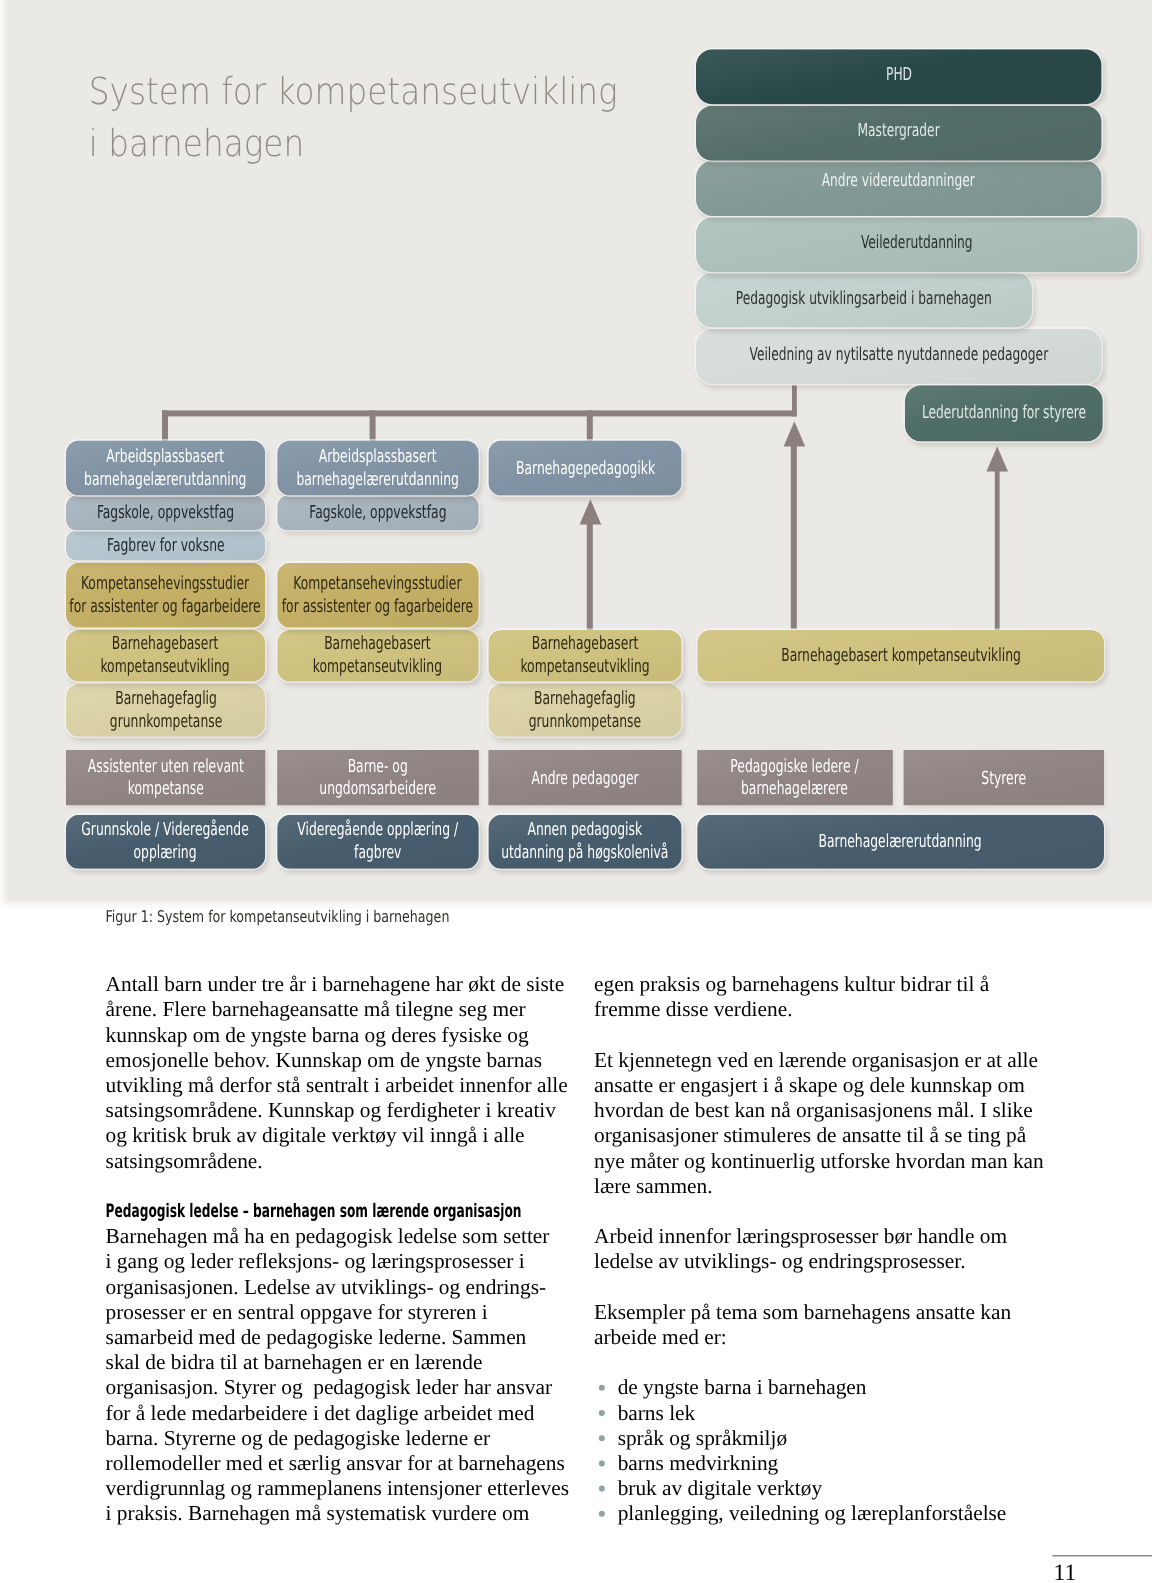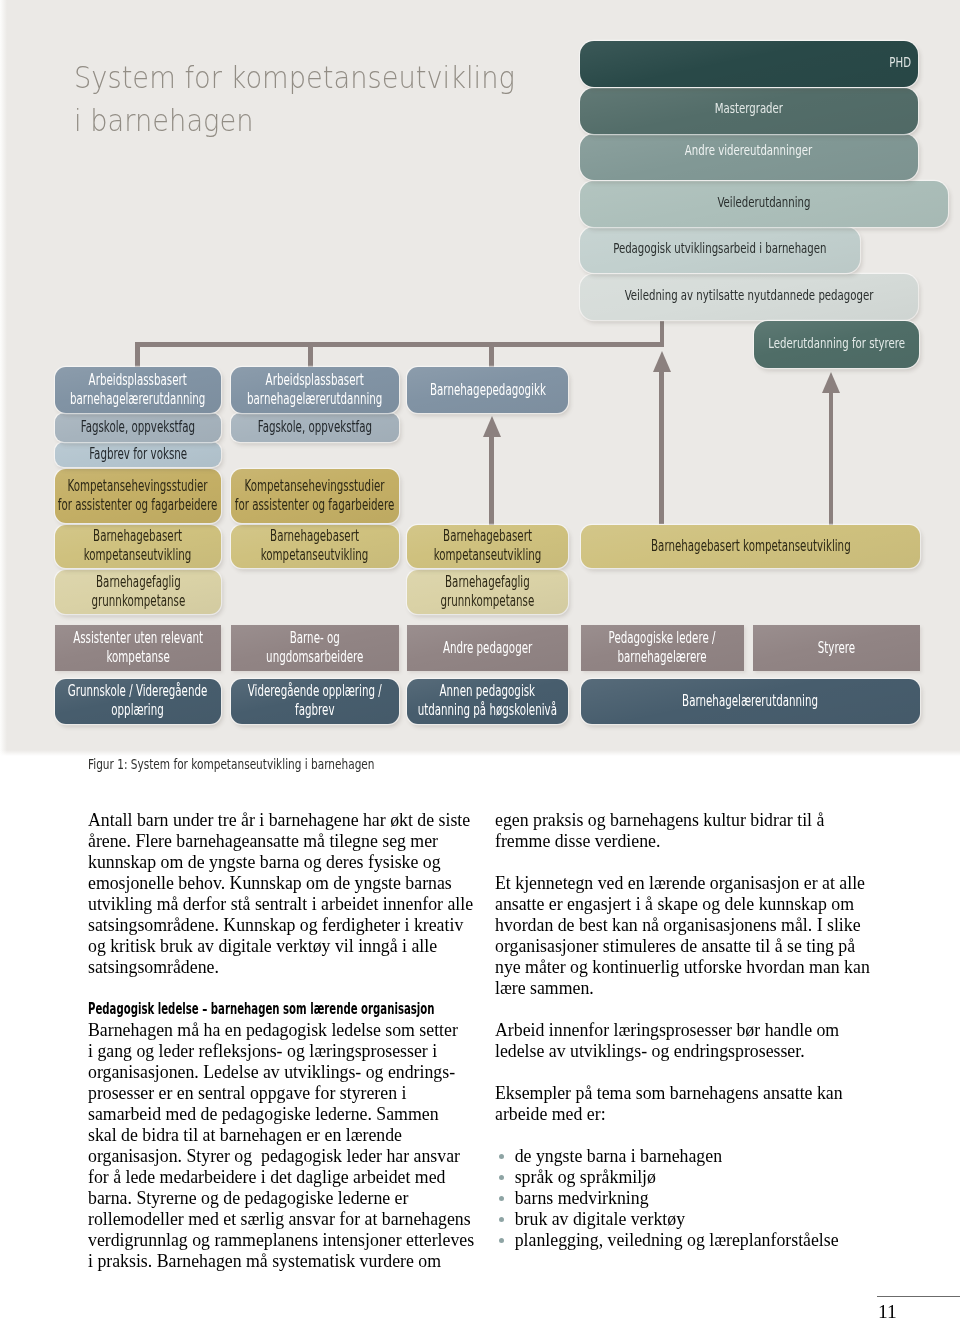--- a/index.html
+++ b/index.html
@@ -48,21 +48,21 @@
   #footrule{position:absolute;left:877px;top:1296px;width:90px;height:1.3px;background:#6b6b6b;}
   #pageno{position:absolute;left:878px;top:1301px;font-family:"Liberation Serif",serif;font-size:19.5px;color:#000;}
 </style>
 </head>
 <body>
 
 <div id="figure">
   <div id="fig-title">System for kompetanseutvikling
 i barnehagen</div>
   <div id="fig-shapes">
-      <div class="box" style="left: 580px; top: 41px; width: 338px; height: 46px; background-color: rgb(41, 73, 72); color: rgb(223, 230, 228); z-index: 10; border-radius: 14px; font-size: 14.85px; padding-bottom: 3px; justify-content: flex-end;">
+      <div class="box" style="left: 580px; top: 41px; width: 338px; height: 46px; background-color: rgb(41, 73, 72); color: rgb(223, 230, 228); z-index: 10; border-radius: 14px; font-size: 14.85px; padding-bottom: 3px;">
         <span style="white-space: pre;">PHD</span>
       </div>
       <div class="box" style="left: 580px; top: 87.5px; width: 338px; height: 46px; background-color: rgb(83, 109, 105); color: rgb(227, 233, 231); z-index: 9; border-radius: 14px; font-size: 14.85px; padding-bottom: 5px;">
         <span style="white-space: pre;">Mastergrader</span>
       </div>
       <div class="box" style="left: 580px; top: 134px; width: 338px; height: 46px; background-color: rgb(129, 152, 149); color: rgb(238, 242, 241); z-index: 8; border-radius: 14px; font-size: 14.85px; padding-bottom: 13px;">
         <span style="white-space: pre;">Andre videreutdanninger</span>
       </div>
       <div class="box" style="left: 580px; top: 180.5px; width: 368px; height: 46px; background-color: rgb(172, 191, 186); color: rgb(42, 47, 46); z-index: 7; border-radius: 14px; font-size: 14.85px; padding-bottom: 3px;">
         <span style="white-space: pre;">Veilederutdanning</span>
@@ -207,20 +207,21 @@
 hvordan de best kan nå organisasjonens mål. I slike
 organisasjoner stimuleres de ansatte til å se ting på
 nye måter og kontinuerlig utforske hvordan man kan
 lære sammen.</p>
   <p class="para">Arbeid innenfor læringsprosesser bør handle om
 ledelse av utviklings- og endringsprosesser.</p>
   <p class="para">Eksempler på tema som barnehagens ansatte kan
 arbeide med er:</p>
   <ul class="bl" id="bullets">
       <li>de yngste barna i barnehagen</li>
+      <li>barns lek</li>
       <li>språk og språkmiljø</li>
       <li>barns medvirkning</li>
       <li>bruk av digitale verktøy</li>
       <li>planlegging, veiledning og læreplanforståelse</li>
     </ul>
 </div>
 
 <div id="footrule"></div>
 <div id="pageno">11</div>
 

